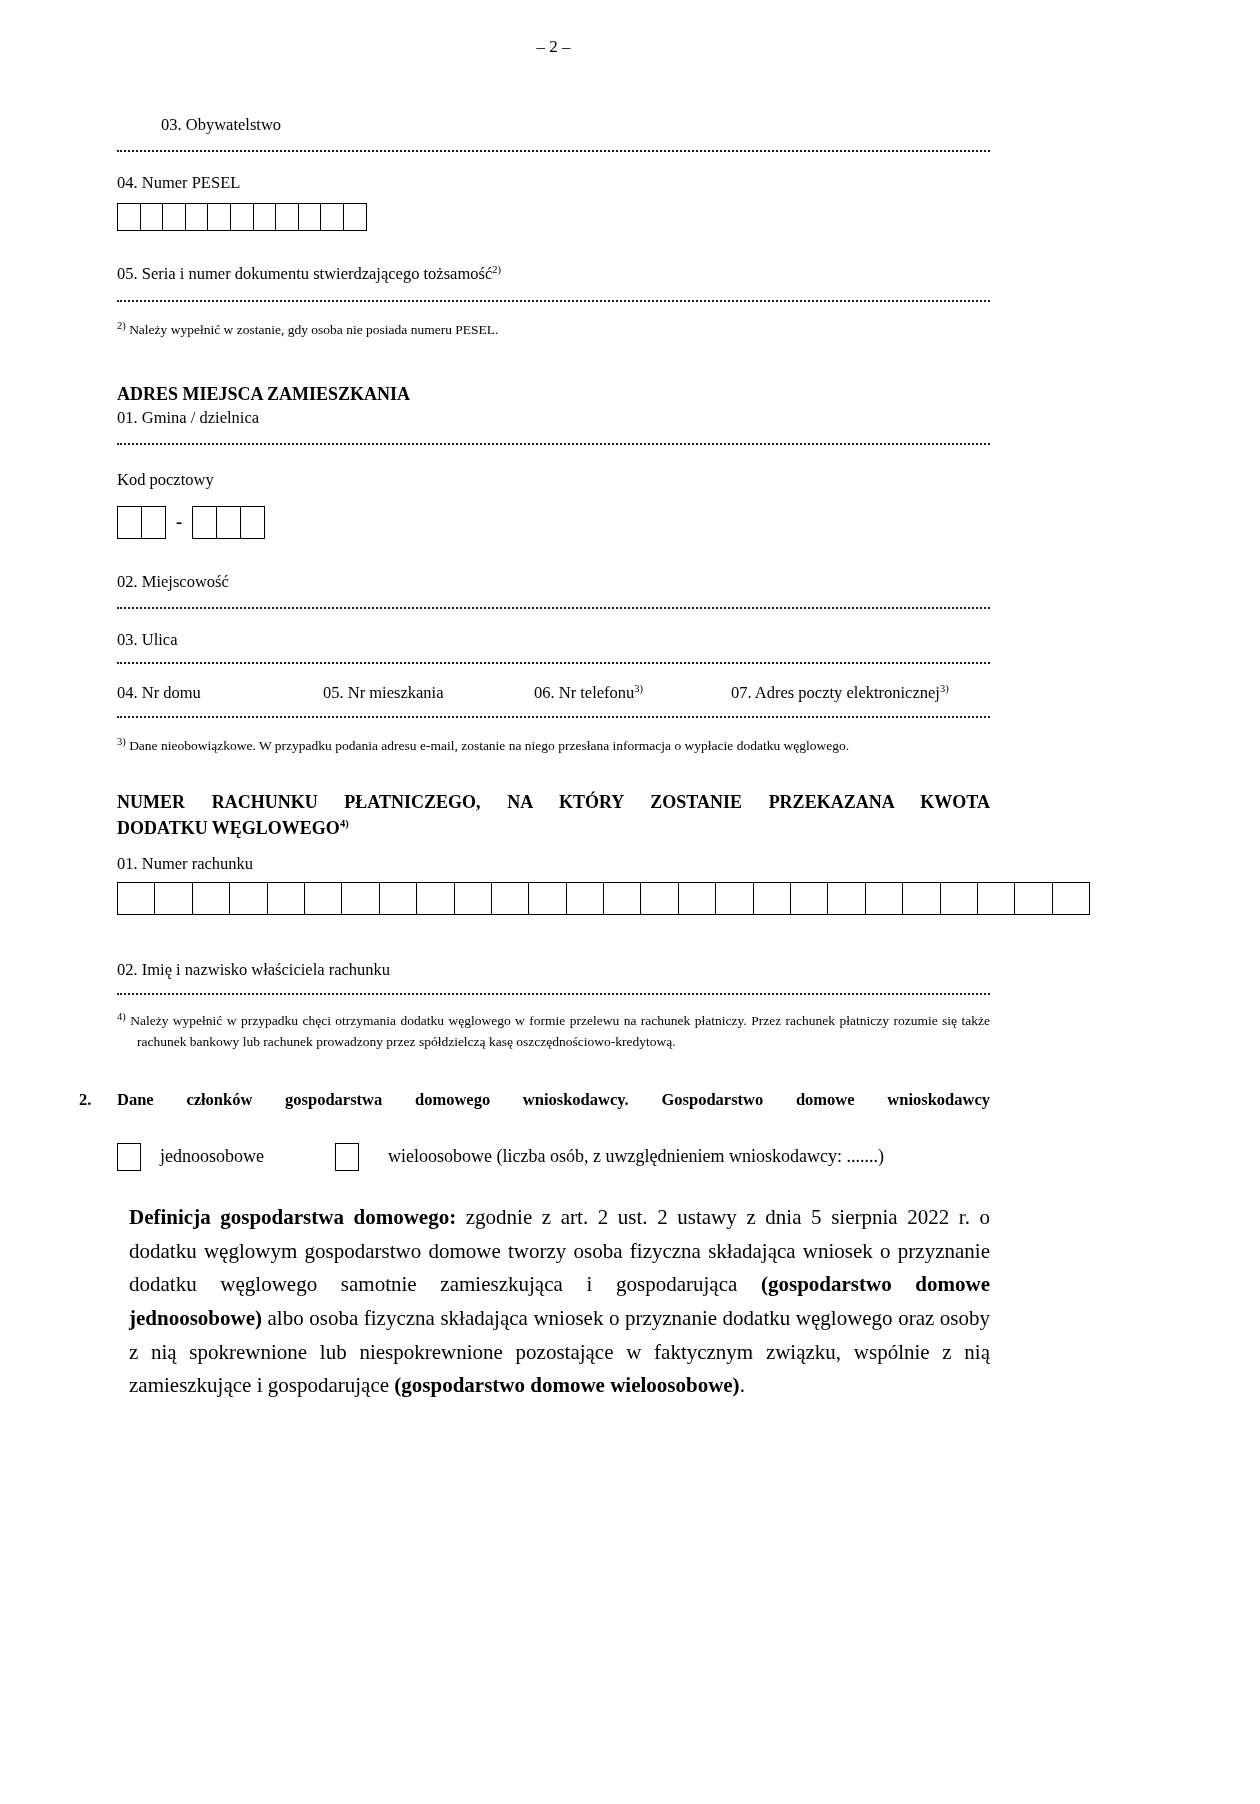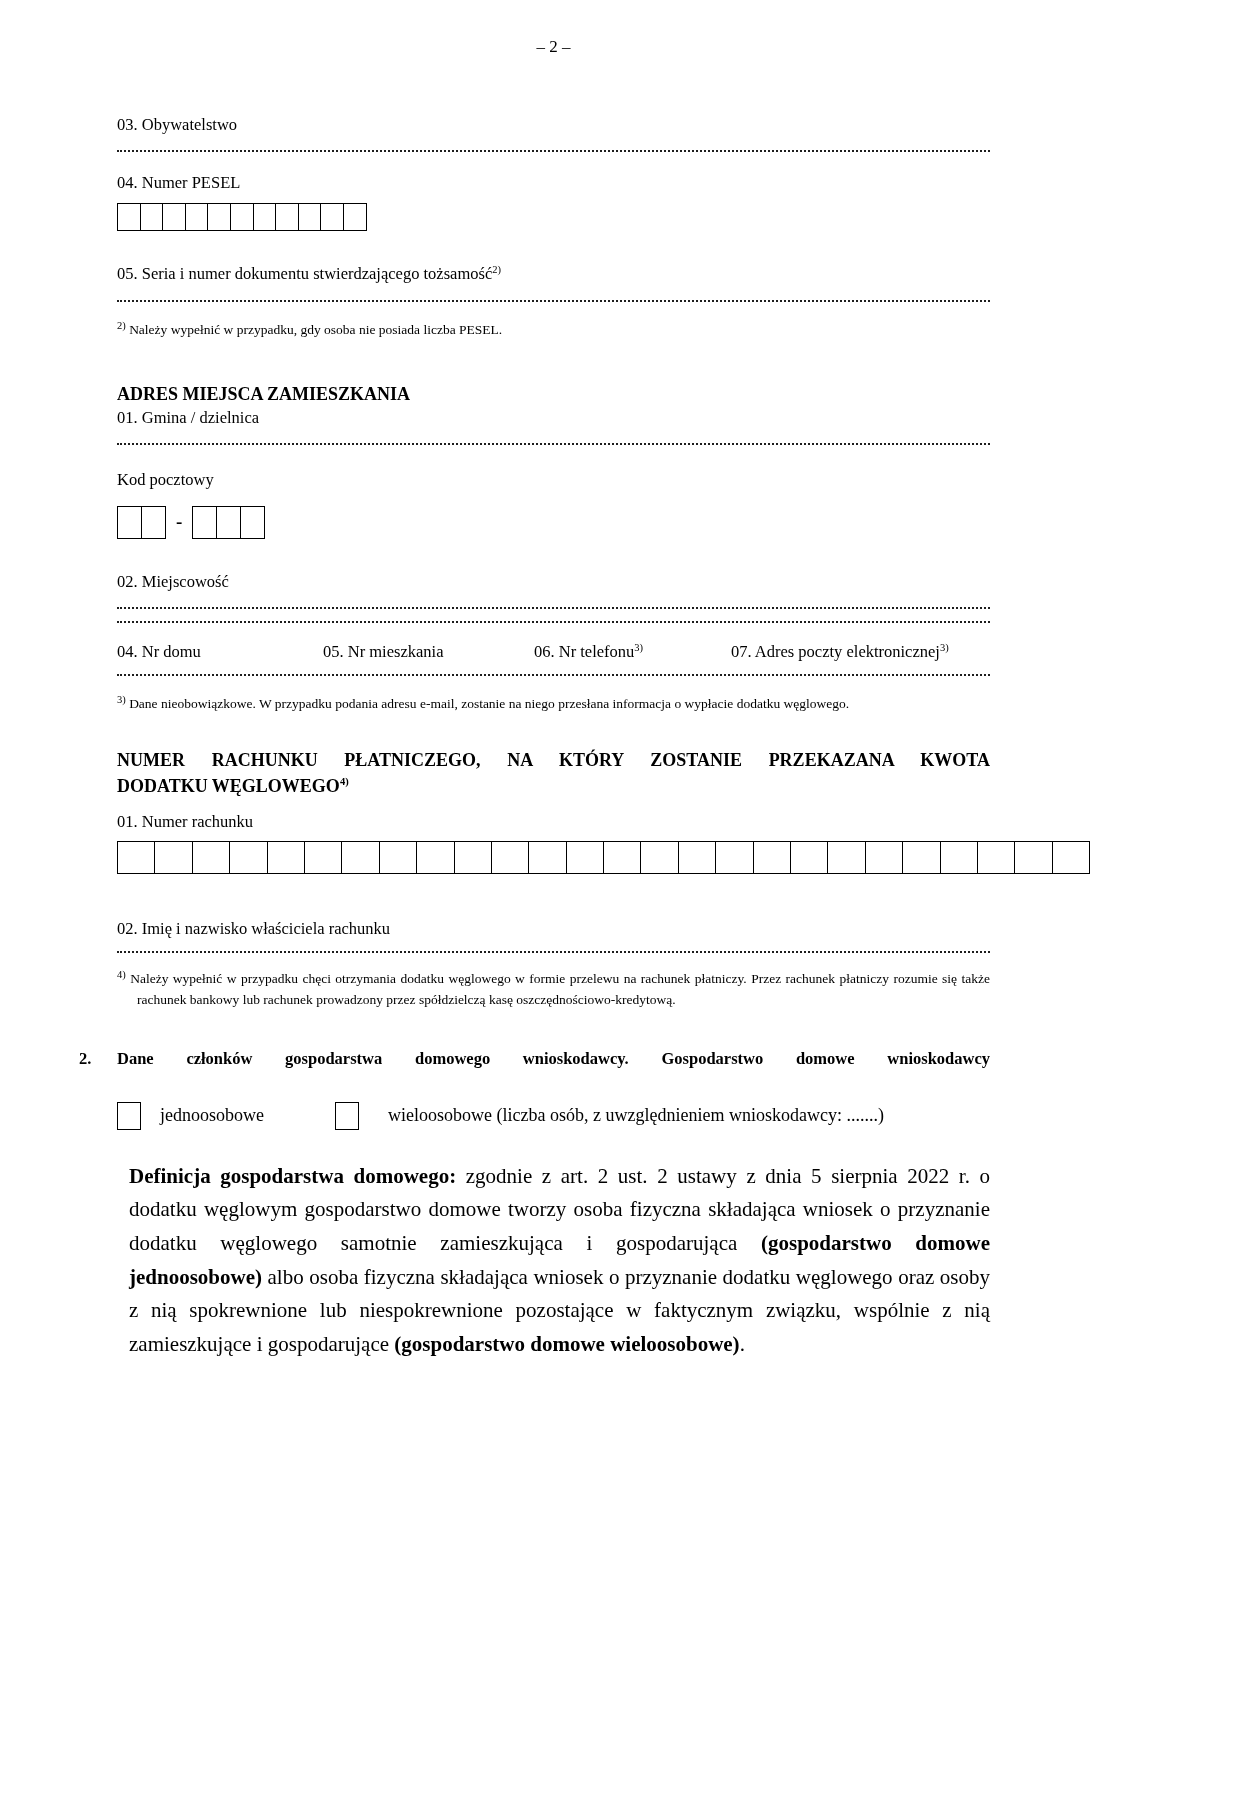--- a/index.html
+++ b/index.html
@@ -12,21 +12,21 @@
     position:relative;
   }
   .content { margin:36px 0 0 117px; width:873px; padding-bottom:60px; }
 
   .page-num { text-align:center; font-size:17px; }
 
   .label { font-size:16.5px; }
   .dotline { height:0; border-bottom:2px dotted #1d1d1d; }
 
   
-  .l-citizenship { margin-top:56px; }
+  .l-citizenship { margin-top:56px;margin-left:44px; }
   .dl-citizenship { margin-top:14px; }
   .l-pesel { margin-top:20px; }
   .cells-pesel { margin-top:10px; }
   .l-iddoc { margin-top:32px; }
   .dl-iddoc { margin-top:16px; }
   .fn2 { margin-top:18px; }
   .h-address { margin-top:40px;font-family:Liberation Serif, serif; }
   .l-gmina { margin-top:0; }
   .dl-gmina { margin-top:14px; }
   .l-postal { margin-top:24px; }
@@ -101,21 +101,21 @@
       <div class="cell"></div>
       <div class="cell"></div>
       <div class="cell"></div>
     </div>
 
   <div class="label l-iddoc"><span>05. Seria i numer dokumentu stwierdzającego tożsamość</span><sup>2)</sup></div>
   <div class="dotline dl-iddoc"></div>
 
   <div class="footnote fn2 hang">
     <sup>2)</sup>
-    <span>Należy wypełnić w przypadku, gdy osoba nie posiada liczba PESEL.</span>
+    <span>Należy wypełnić w zostanie, gdy osoba nie posiada numeru PESEL.</span>
   </div>
 
   <div class="heading h-address">ADRES MIEJSCA ZAMIESZKANIA</div>
 
   <div class="label l-gmina">01. Gmina / dzielnica</div>
   <div class="dotline dl-gmina"></div>
 
   <div class="label l-postal">Kod pocztowy</div>
   <div class="postal-row">
     <div class="cells cells-postal">
@@ -126,20 +126,21 @@
     <div class="cells cells-postal">
         <div class="cell"></div>
         <div class="cell"></div>
         <div class="cell"></div>
       </div>
   </div>
 
   <div class="label l-city">02. Miejscowość</div>
   <div class="dotline dl-city"></div>
 
+  <div class="label l-street">03. Ulica</div>
   <div class="dotline dl-street"></div>
 
   <div class="four-col">
     <div class="label fc1">04. Nr domu</div>
     <div class="label fc2">05. Nr mieszkania</div>
     <div class="label fc3"><span>06. Nr telefonu</span><sup>3)</sup></div>
     <div class="label fc4"><span>07. Adres poczty elektronicznej</span><sup>3)</sup></div>
   </div>
   <div class="dotline dl-row4"></div>
 

